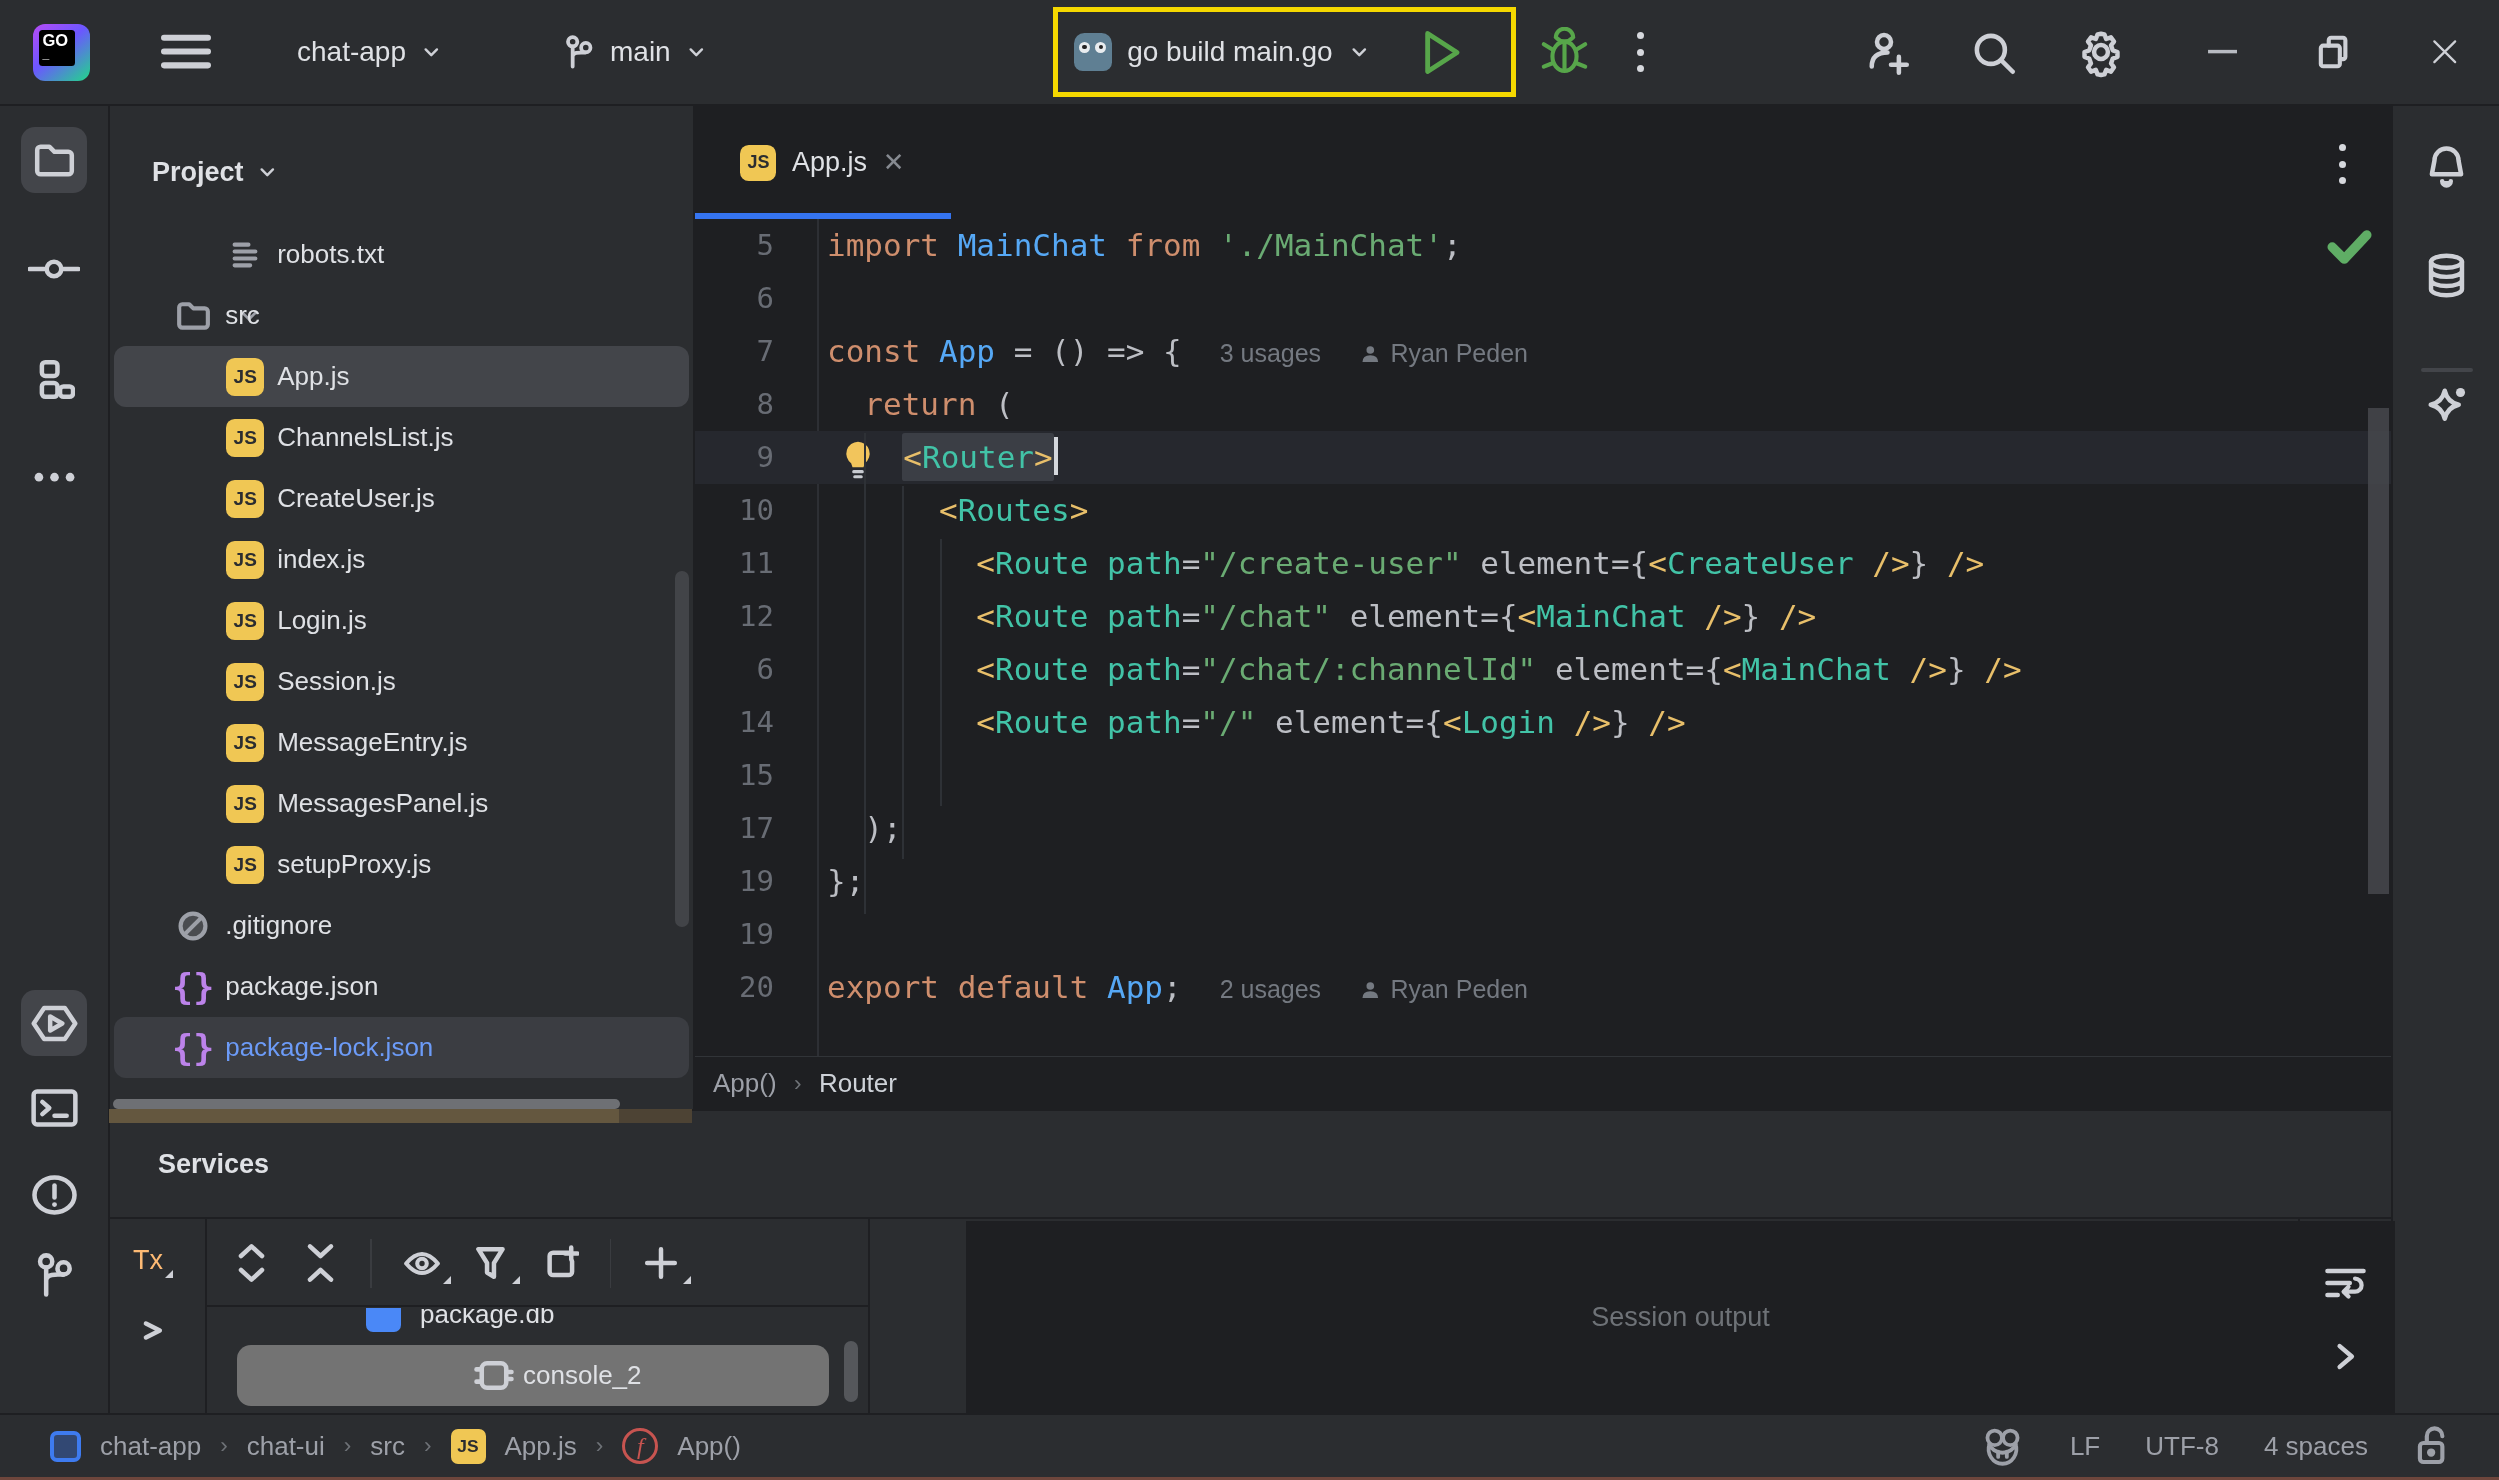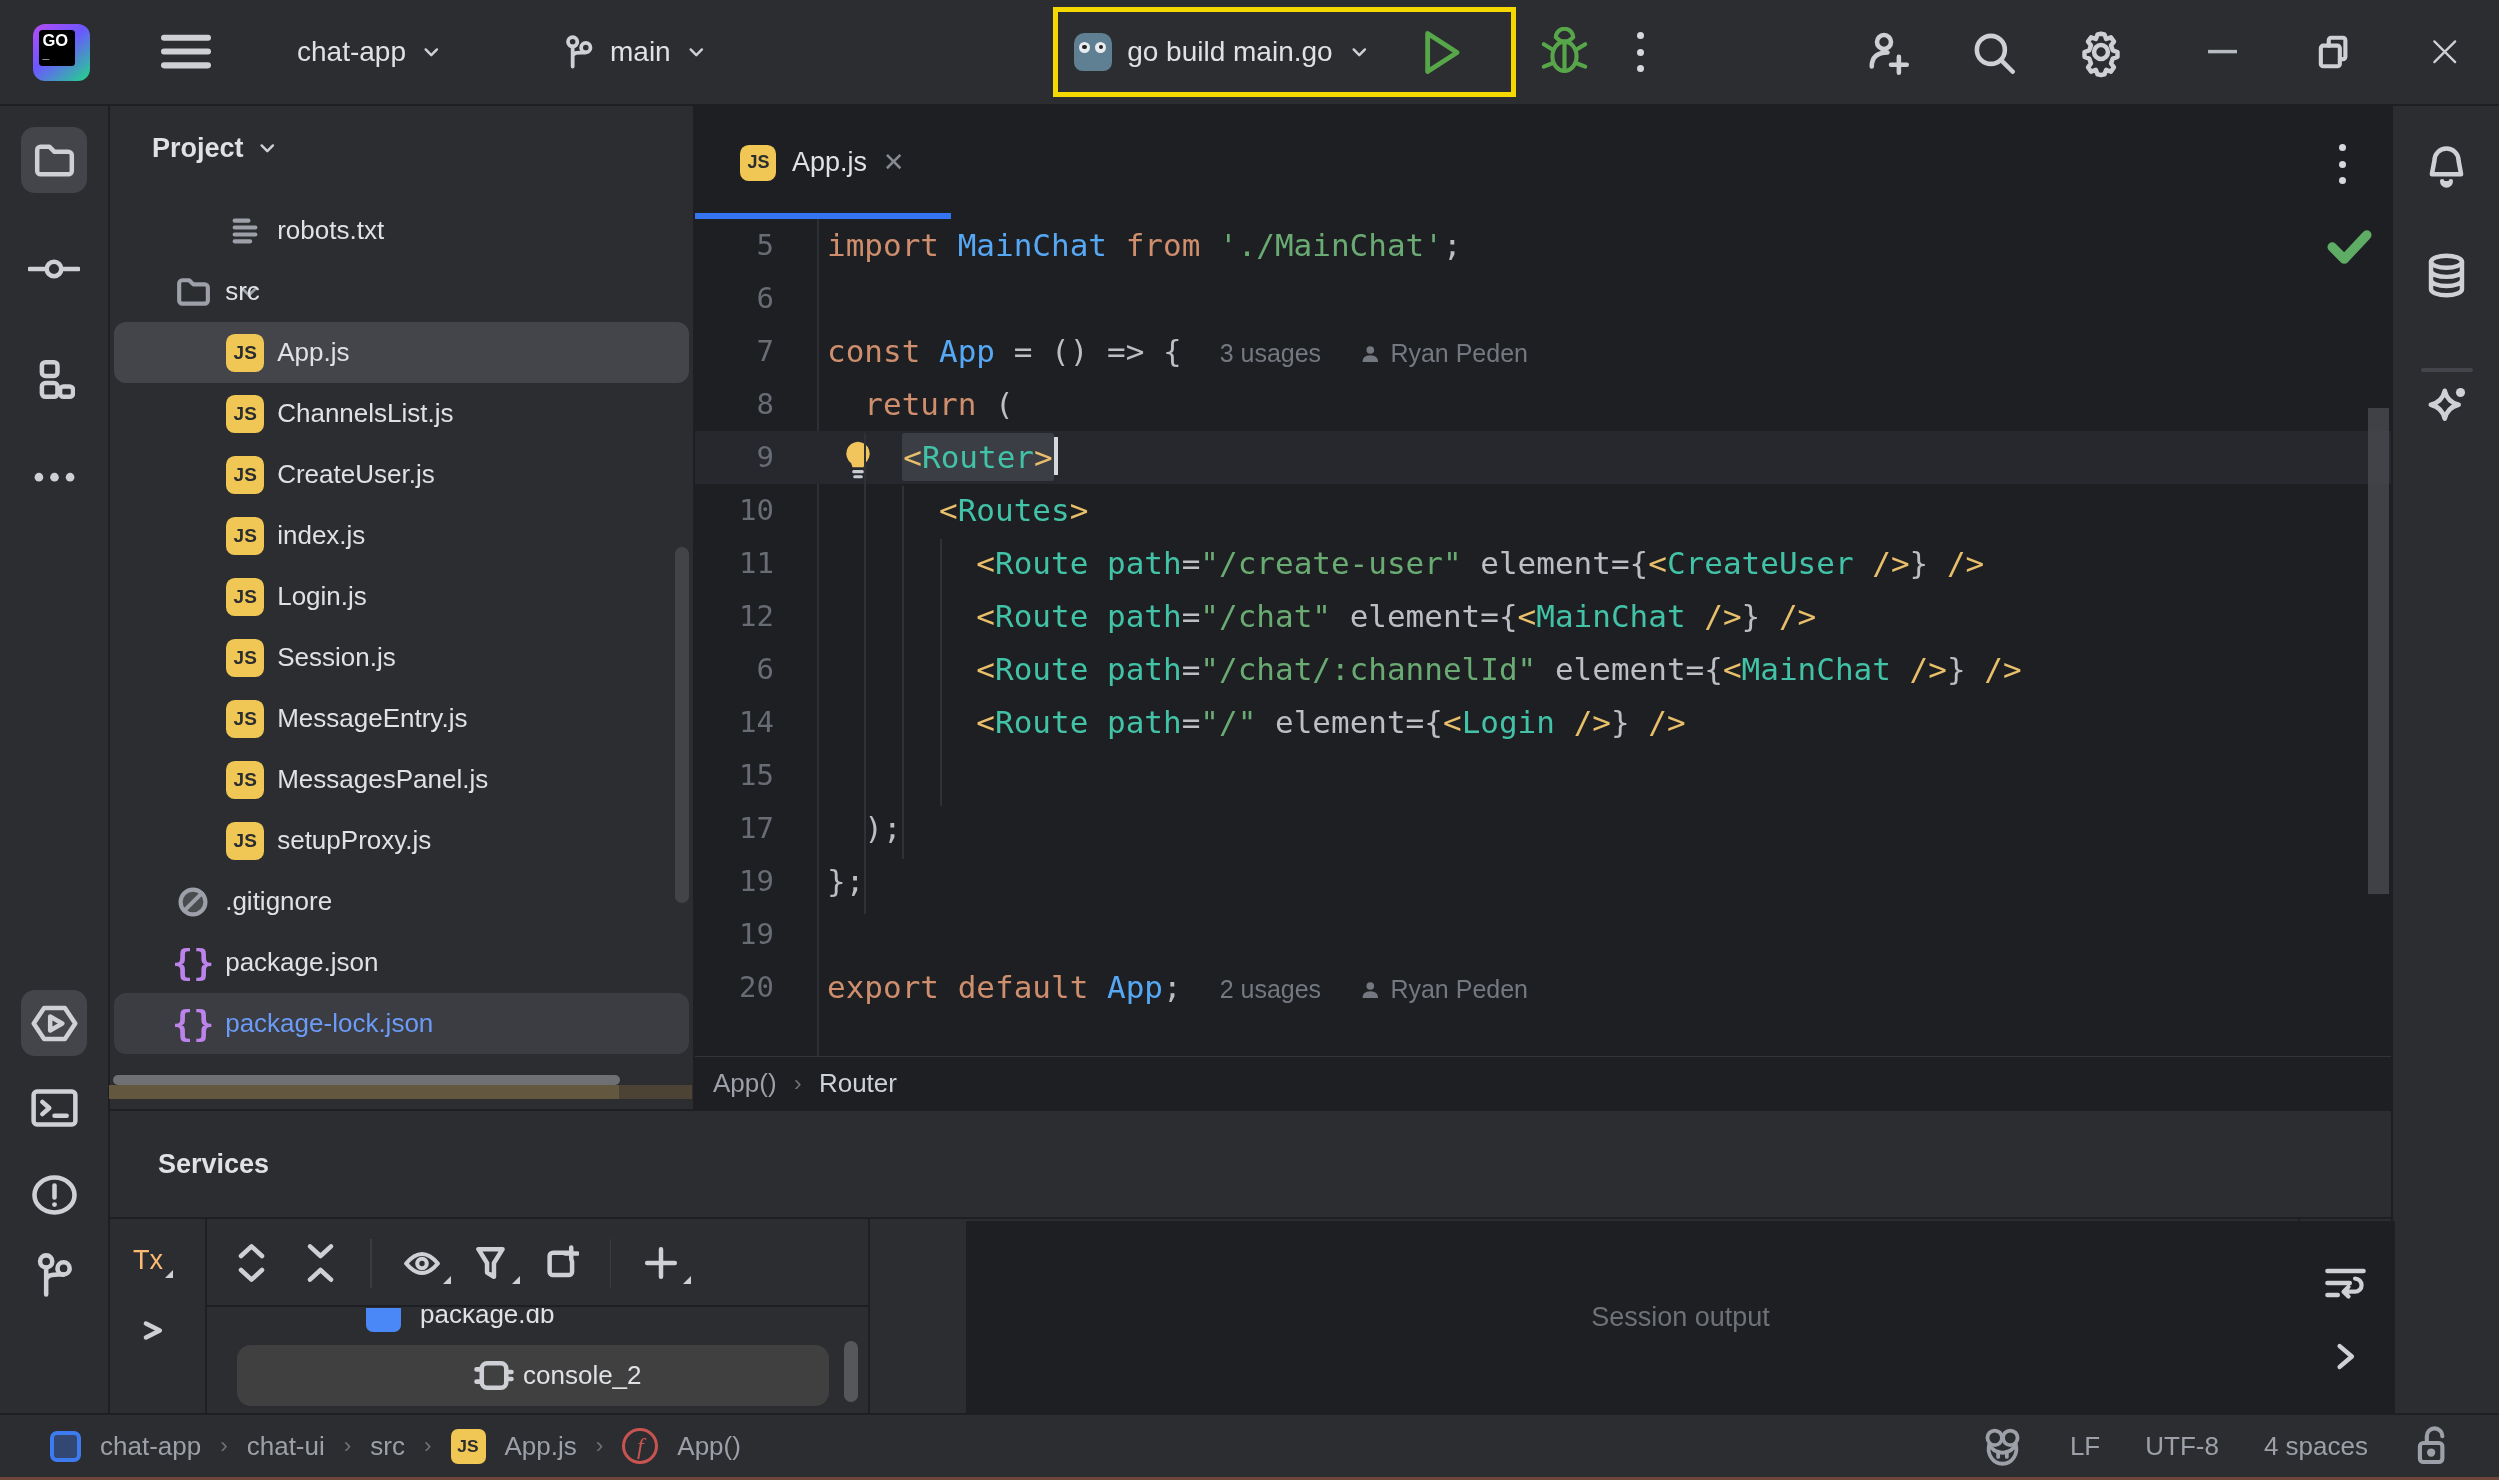--- a/index.html
+++ b/index.html
@@ -31,21 +31,21 @@
 
   
   .lstrip{position:absolute;left:0;top:106px;width:108px;height:1307px;}
   .rstrip{position:absolute;right:0;top:106px;width:107px;height:1307px;}
   .stripbtn{position:absolute;left:50%;transform:translateX(-50%);width:66px;height:66px;border-radius:14px;
             display:flex;align-items:center;justify-content:center;}
   .stripbtn.active{background:#43454a;}
   .rdivider{position:absolute;left:50%;transform:translateX(-50%);width:52px;height:4.3px;background:#43454a;border-radius:2.6px;}
 
   
-  .project{position:absolute;left:109px;top:96px;width:583px;height:1003px;}
+  .project{position:absolute;left:109px;top:120px;width:583px;height:1003px;}
   .pheader{position:absolute;left:0;top:0;width:100%;height:104px;display:flex;align-items:center;gap:12px;padding-left:43px;box-sizing:border-box;
            font-size:27px;font-weight:600;color:#dfe1e5;}
   .ptree{position:absolute;left:0;top:104px;width:100%;}
   .trow{height:61px;margin:0 3.5px 0 5.2px;border-radius:12px;display:flex;align-items:center;position:relative;font-size:26px;color:#dfe1e5;}
   .trow.sel{background:#43454a;}
   .trow.hov{background:#3b3d42;}
   .trow .chv{position:absolute;left:122px;}
   .trow .ticon{position:absolute;display:flex;align-items:center;justify-content:center;width:40px;height:40px;}
   .trow .tlabel{position:absolute;white-space:nowrap;}
   .jsbadge{width:38px;height:38px;border-radius:8.7px;background:#f0c754;color:#2b2d30;font-weight:bold;font-size:19px;
@@ -90,21 +90,21 @@
   .sbody{position:absolute;left:0;top:108px;width:100%;height:194px;}
   .scol-left{position:absolute;left:0;top:0;width:95px;height:100%;}
   .txbtn{position:absolute;left:24px;top:26px;font-size:27px;color:#fdba74;}
   .dd::after{content:"";position:absolute;right:-10.4px;bottom:-1.7px;border-left:8.7px solid transparent;border-bottom:8.7px solid #ced0d6;}
   .scol-mid{position:absolute;left:97px;top:0;width:661px;height:100%;}
   .stoolbar{position:absolute;left:0;top:0;width:100%;height:88px;display:flex;align-items:center;gap:31px;padding-left:26px;box-sizing:border-box;}
   .stb{position:relative;width:38px;height:38px;display:flex;align-items:center;justify-content:center;}
   .vbar{width:1.7px;height:49px;background:#3a3c40;}
   .stree{position:absolute;left:0;top:89px;width:100%;height:105px;overflow:hidden;}
   .srow{height:61px;display:flex;align-items:center;position:relative;font-size:26px;}
-  .srow.sel{background:#404040;border-radius:14px;margin:0 38px 0 31px;}
+  .srow.sel{background:#737373;border-radius:14px;margin:0 38px 0 31px;}
   .svscroll{position:absolute;right:8.7px;top:33px;width:14px;height:61px;background:#55575b;border-radius:7px;}
   .session{position:absolute;left:760px;top:1.7px;width:1429px;height:193px;background:#1e1f22;display:flex;align-items:center;justify-content:center;
            font-size:27px;color:#6e7277;}
   .scol-right{position:absolute;right:0;top:0;width:93px;height:100%;}
 
   
   .statusbar{position:absolute;left:0;top:1415px;width:2500px;height:62px;display:flex;align-items:center;font-size:26px;color:#9da0a8;}
   .sb-left{display:flex;align-items:center;gap:19px;padding-left:50px;}
   .sb-right{margin-left:auto;display:flex;align-items:center;gap:45px;padding-right:49px;}
   .sb-sep{color:#6e7277;font-size:22.6px;}

